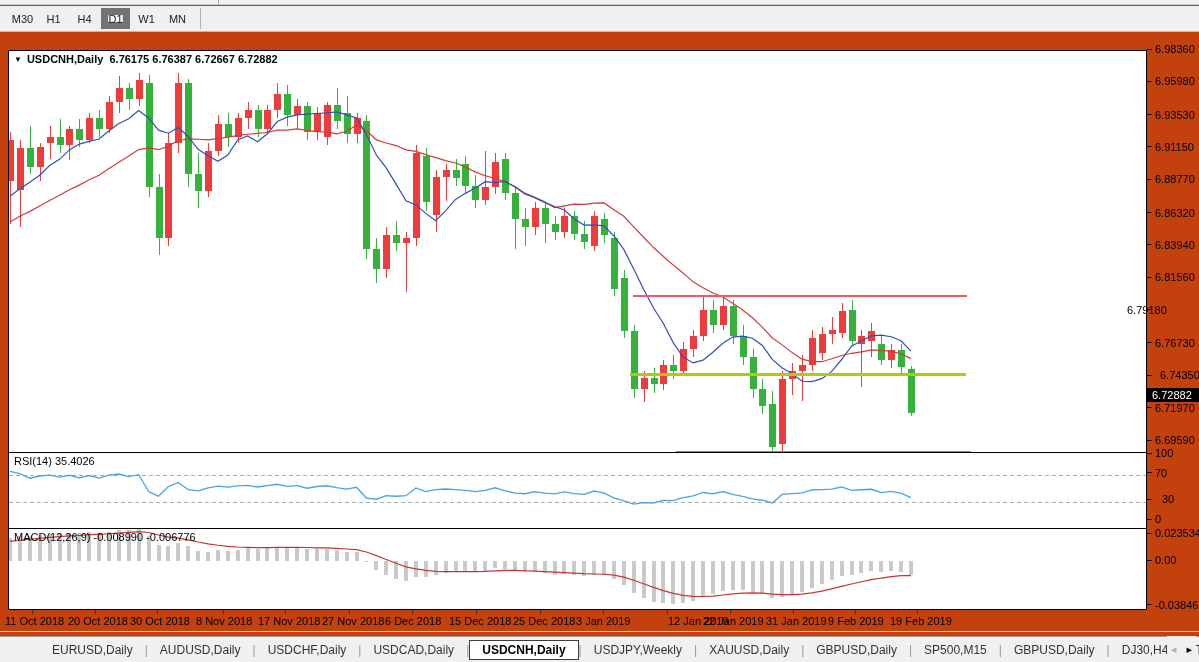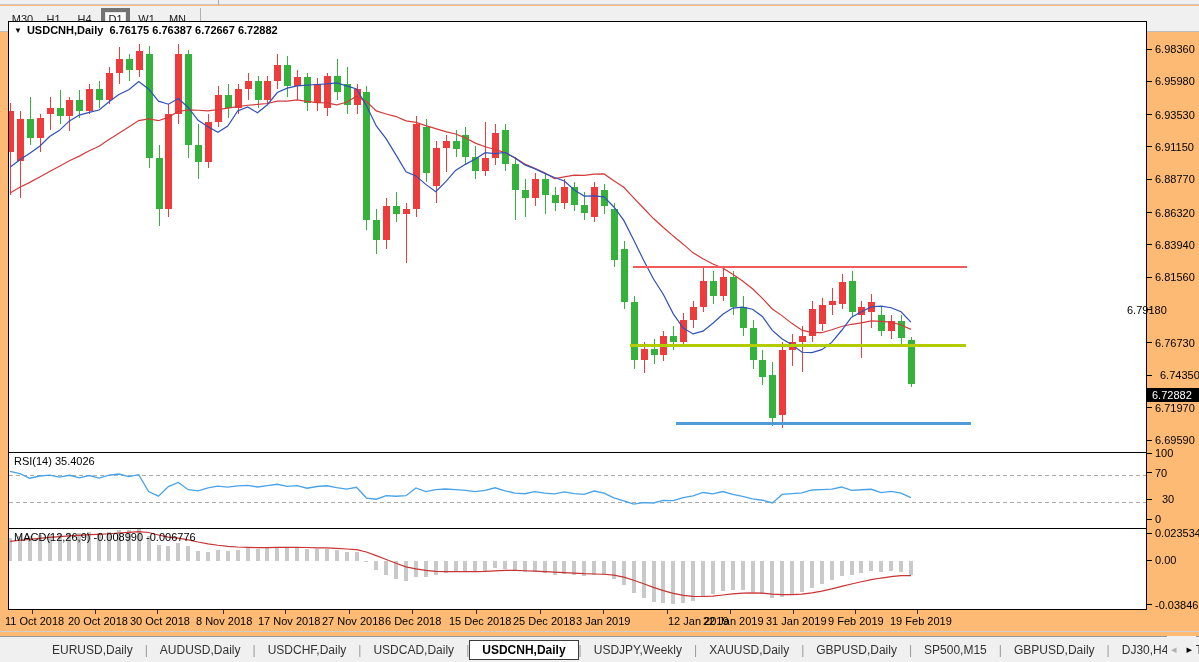--- a/index.html
+++ b/index.html
@@ -1,31 +1,31 @@
 <!DOCTYPE html>
 <html><head>
 <meta charset="utf-8">
 <style>
   *{margin:0;padding:0;box-sizing:border-box}
   html,body{width:1199px;height:662px;overflow:hidden;background:#fff;
     font-family:"Liberation Sans",sans-serif;-webkit-font-smoothing:none}
   .abs{position:absolute}
-  #app{position:relative;width:1199px;height:662px;background:#fdba74}
+  #app{position:relative;width:1199px;height:662px;background:#c2410c}
   
   #top-strip{left:0;top:0;width:1199px;height:5px;background:#f0f0f0;border-bottom:1px solid #c8c8c8}
   #top-strip .vsep{position:absolute;left:218px;top:0;width:1px;height:5px;background:#a8a8a8}
   
   #tf-bar{left:0;top:6px;width:1199px;height:26px;background:#f0f0f0;border-bottom:1px solid #bdbdbd;display:flex;align-items:center;padding-left:8px}
   .tf-btn{min-width:29px;height:21px;display:flex;align-items:center;justify-content:center;
     font-size:11px;color:#222;margin-right:2px;border:1px solid transparent;cursor:default}
-  .tf-btn.active{border:4px solid #737373;background:#fafafa;box-shadow:inset 0 0 0 1px #e4e4e4}
+  .tf-btn.active{border:7px solid #737373;background:#fafafa;box-shadow:inset 0 0 0 1px #e4e4e4}
   .tf-sep{width:1px;height:21px;background:#b0b0b0;margin-left:6px}
   
   .pane{position:absolute;left:8px;width:1139px;background:#fff;border:1px solid #000}
-  #price-pane{top:21px;height:513px}
+  #price-pane{top:50px;height:513px}
   #rsi-pane{top:452px;height:85px}
   #macd-pane{top:528px;height:82px}
   .pane svg{position:absolute;left:0;top:0}
   .pane-label{position:absolute;left:5px;top:2px;font-size:11px;font-weight:700;color:#000;z-index:3;white-space:pre}
   .pane-label .dd{font-size:8px;vertical-align:1px;margin-right:5px}
   .ind-label{font-weight:400}
   
   .axis-label{position:absolute;left:1155px;font-size:11px;color:#000;height:12px;line-height:12px;white-space:nowrap}
   #price-badge{position:absolute;left:1147px;width:52px;height:14px;background:#000;color:#fff;
     font-size:11px;line-height:14px;padding-left:5px;z-index:4}

